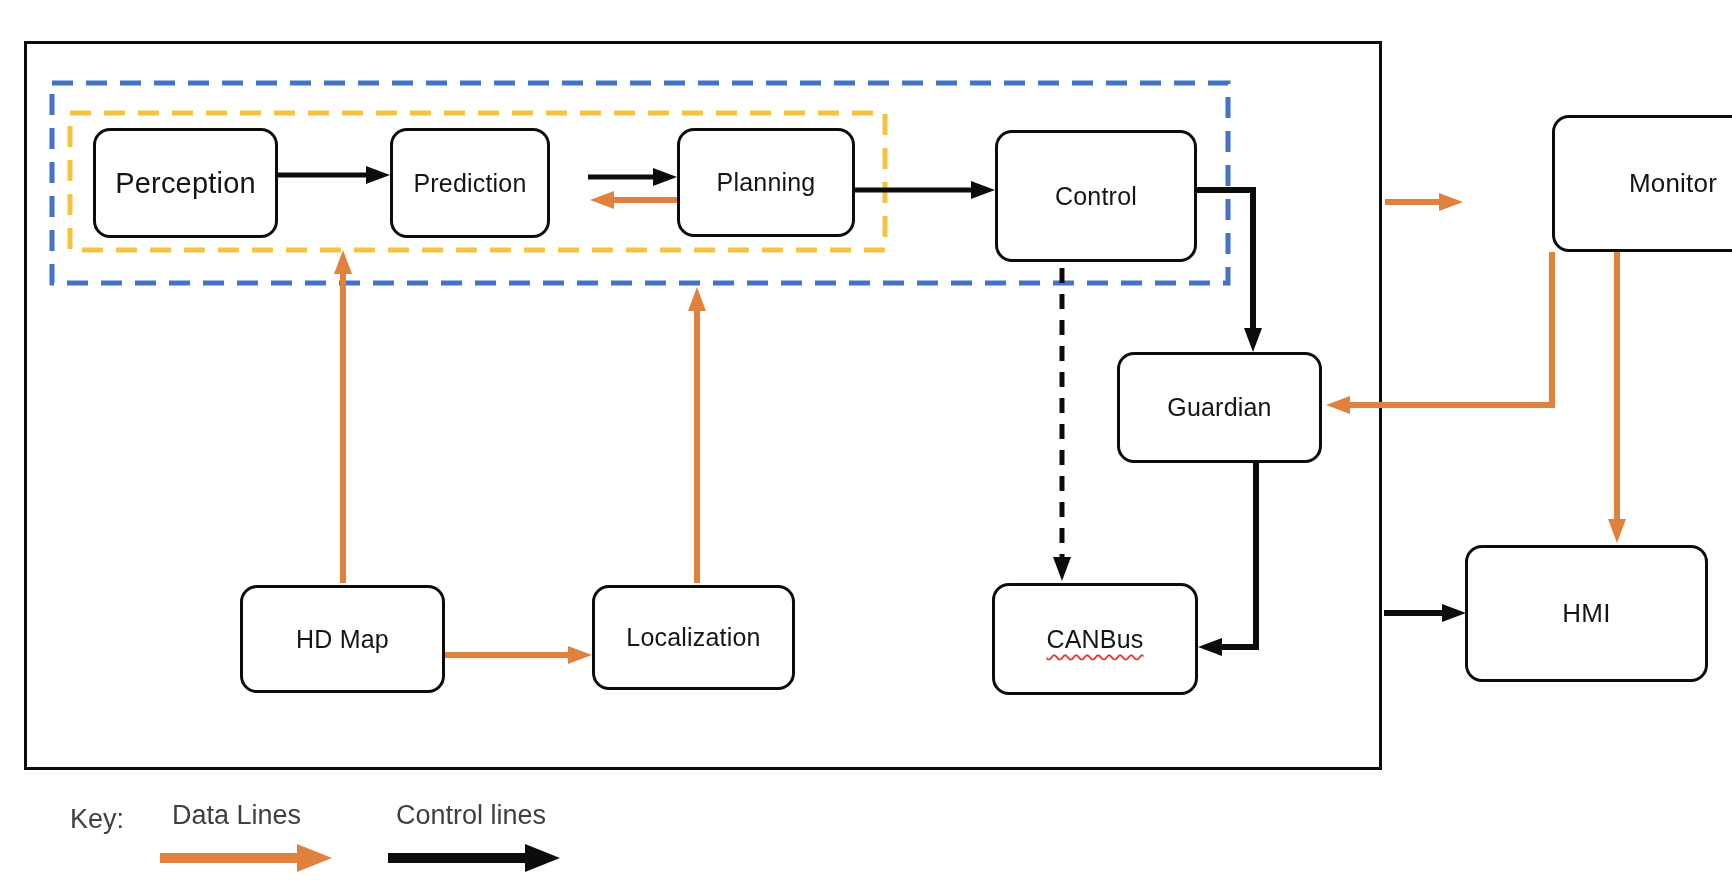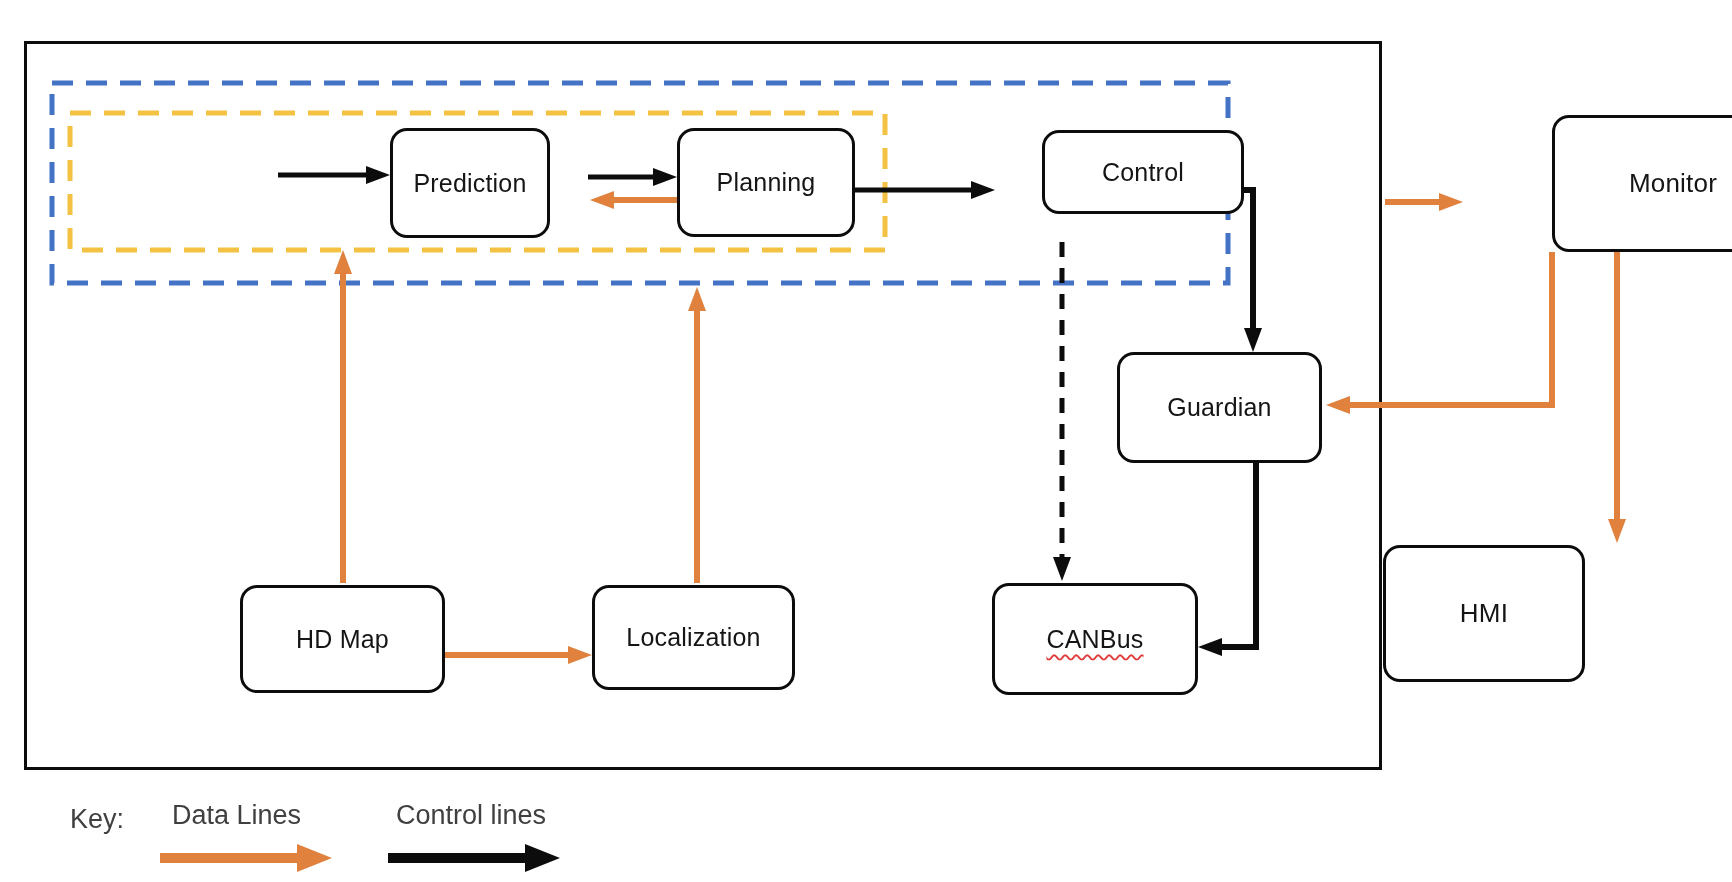--- a/index.html
+++ b/index.html
@@ -98,45 +98,48 @@
     <g>
       <line x1="160" y1="858" x2="301" y2="858" class="st-orange" stroke-width="10"></line>
       <polygon points="332,858 297,844 297,872" class="fl-orange"></polygon>
     </g>
     <g>
       <line x1="388" y1="858" x2="529" y2="858" class="st-black" stroke-width="10"></line>
       <polygon points="560,858 525,844 525,872" class="fl-black"></polygon>
     </g>
   </svg>
 
+  <div class="node node-perception" style="left:93px;top:128px;width:185px;height:110px;">
+    <span>Perception</span>
+  </div>
   <div class="node" style="left:390px;top:128px;width:160px;height:110px;">
     <span>Prediction</span>
   </div>
   <div class="node" style="left:677px;top:128px;width:178px;height:109px;">
     <span>Planning</span>
   </div>
-  <div class="node" style="left:995px;top:130px;width:202px;height:84px;margin-left:47px;">
+  <div class="node" style="left:995px;top:130px;width:202px;height:132px;">
     <span>Control</span>
   </div>
   <div class="node node-monitor" style="left:1552px;top:115px;width:242px;height:137px;">
     <span>Monitor</span>
   </div>
   <div class="node" style="left:1117px;top:352px;width:205px;height:111px;">
     <span>Guardian</span>
   </div>
   <div class="node" style="left:240px;top:585px;width:205px;height:108px;">
     <span>HD Map</span>
   </div>
   <div class="node" style="left:592px;top:585px;width:203px;height:105px;">
     <span>Localization</span>
   </div>
   <div class="node" style="left:992px;top:583px;width:206px;height:112px;">
     <span class="canbus-text">CANBus</span>
   </div>
-  <div class="node node-hmi" style="left:1383px;top:545px;width:202px;height:137px;">
+  <div class="node node-hmi" style="left:1465px;top:545px;width:243px;height:137px;">
     <span>HMI</span>
   </div>
 
   <div class="legend-label" style="left:70px;top:804px;">Key:</div>
   <div class="legend-label" style="left:172px;top:800px;">Data Lines</div>
   <div class="legend-label" style="left:396px;top:800px;">Control lines</div>
 
 </div>
 
 </body></html>

